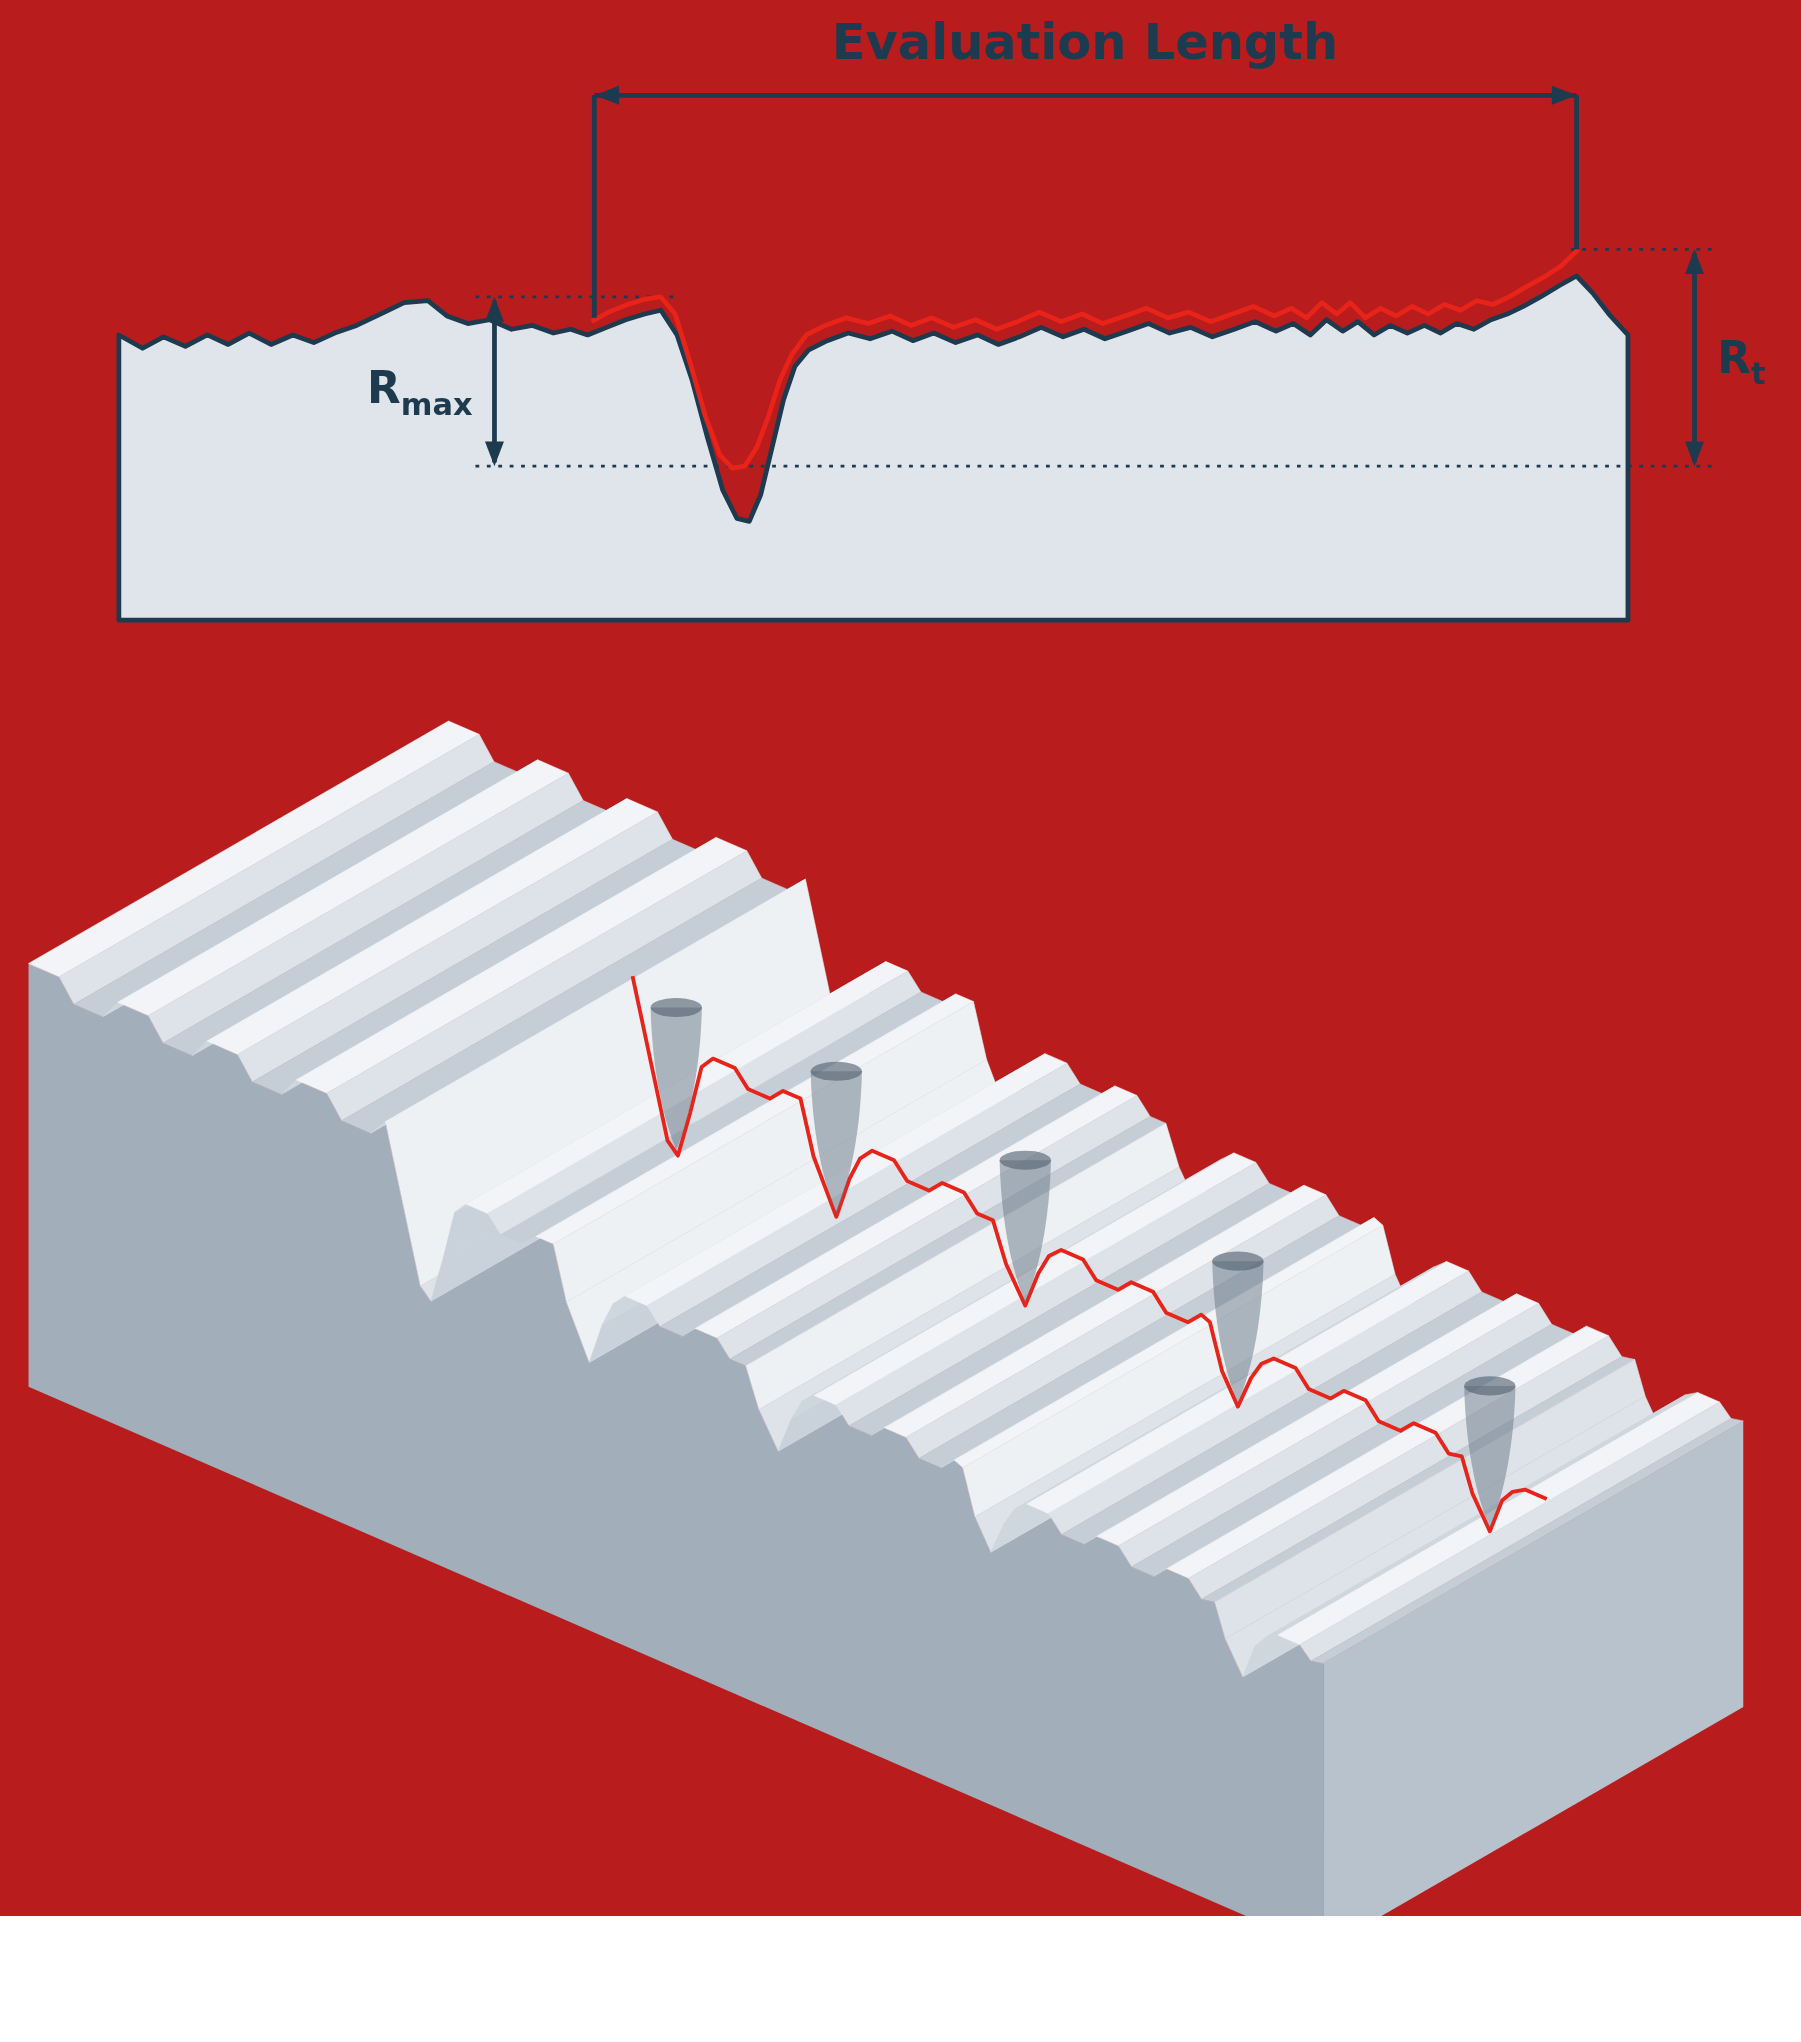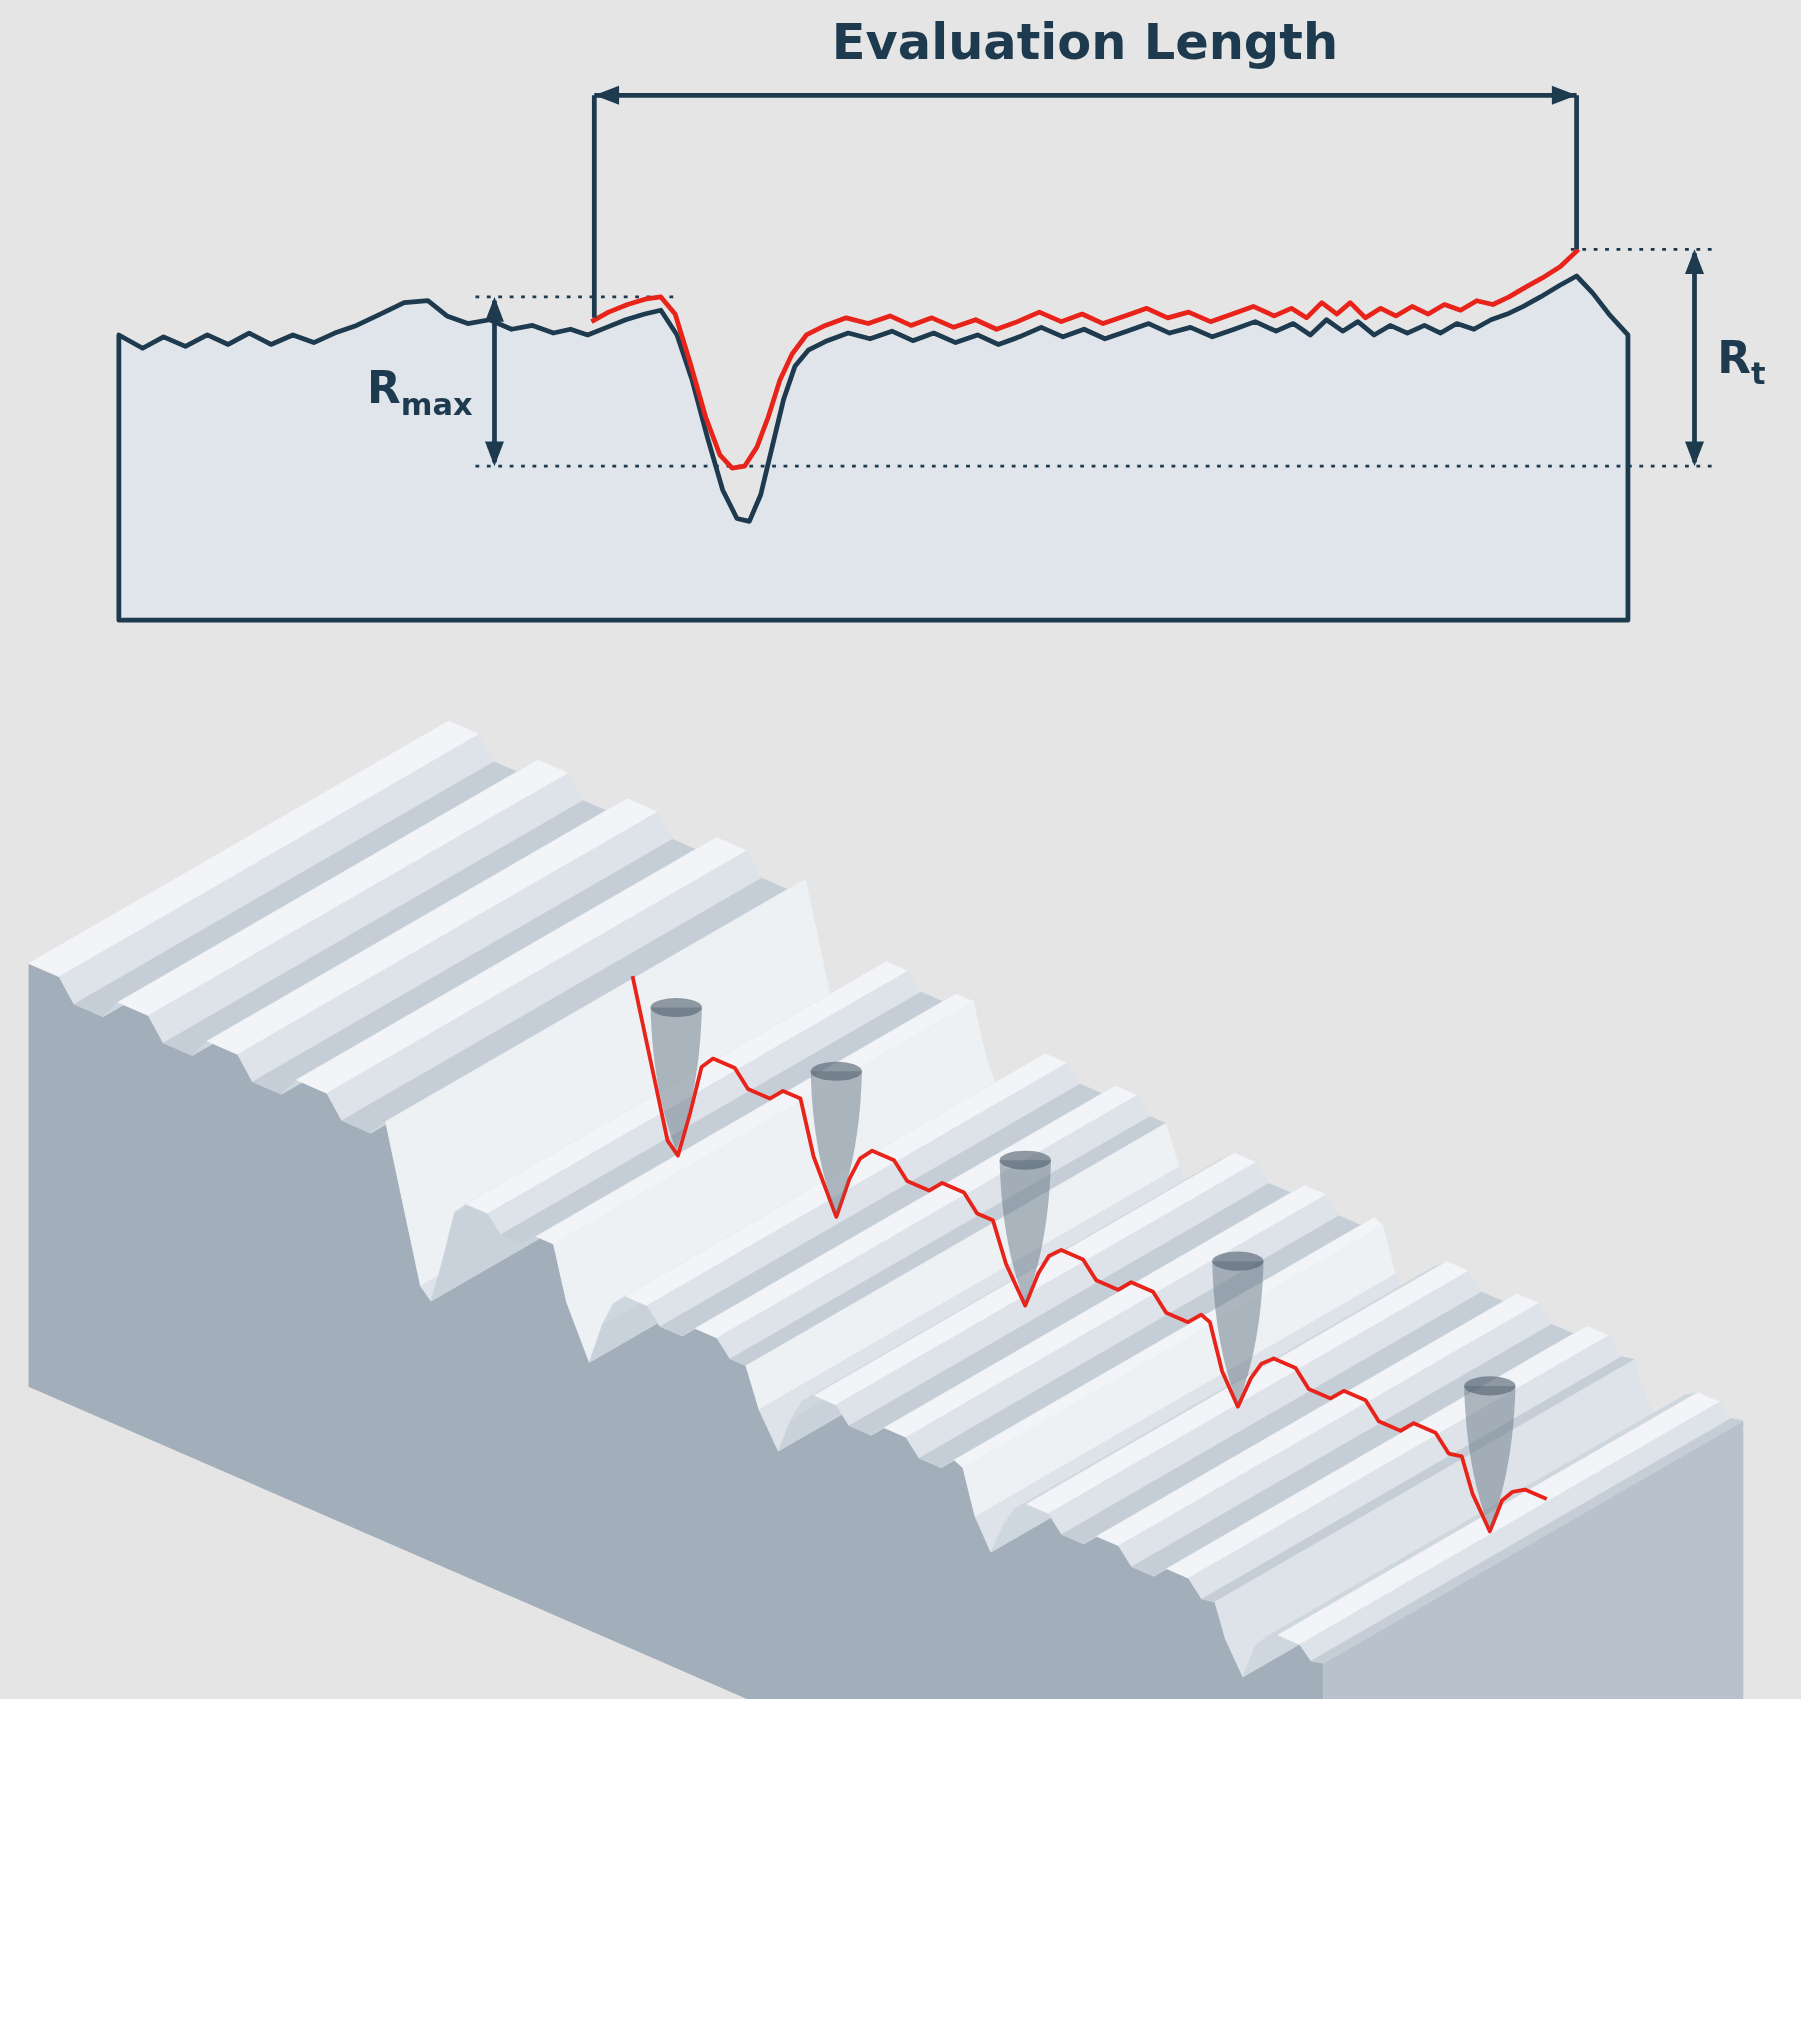--- a/index.html
+++ b/index.html
@@ -1,16 +1,16 @@
 <!DOCTYPE html>
 <html style="font-size:15px"><head>
 <meta charset="utf-8">
 <style>
   html,body { margin:0; padding:0; background:#ffffff; }
-  .canvas { position:relative; width:1801px; height:1699px; background:#e5e5e5; overflow:hidden; }
+  .canvas { position:relative; width:1801px; height:1916px; background:#b91c1c; overflow:hidden; }
   svg { position:absolute; left:0; top:0; }
   text { font-family:"DejaVu Sans","Liberation Sans",sans-serif; font-weight:700; }
 </style>
 </head>
 <body>
 
 <div class="canvas">
   <svg width="1801" height="2043" viewBox="0 0 1894 2148">
 
     <g id="g3d">

